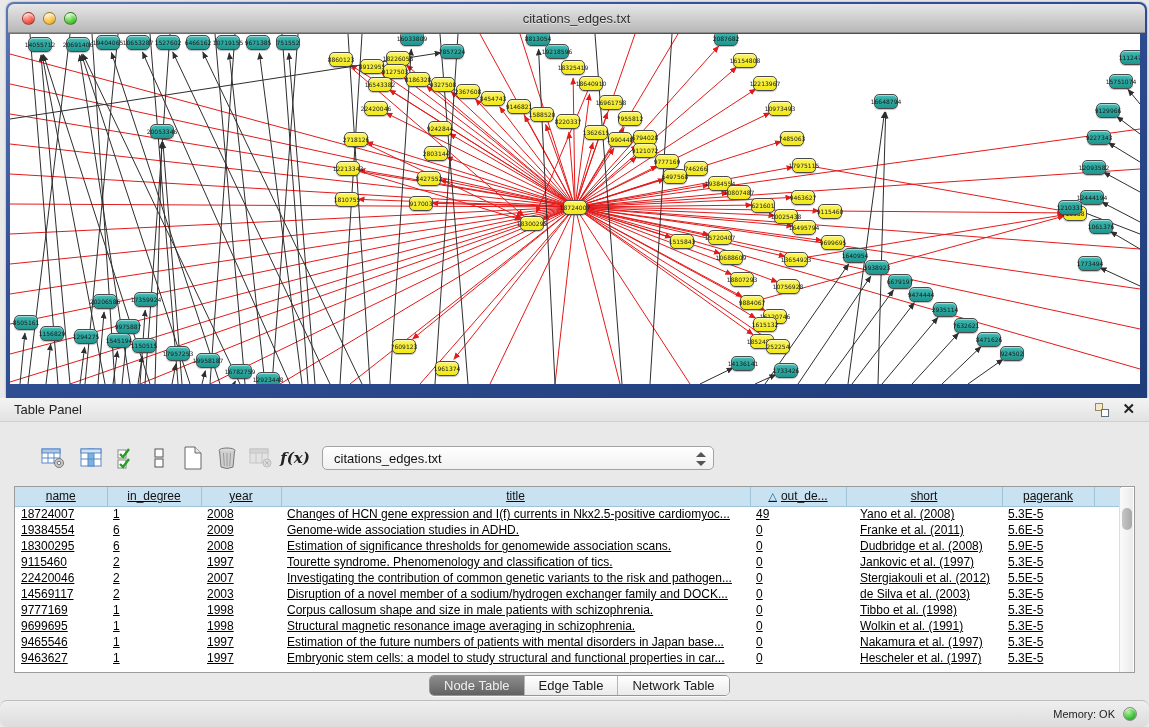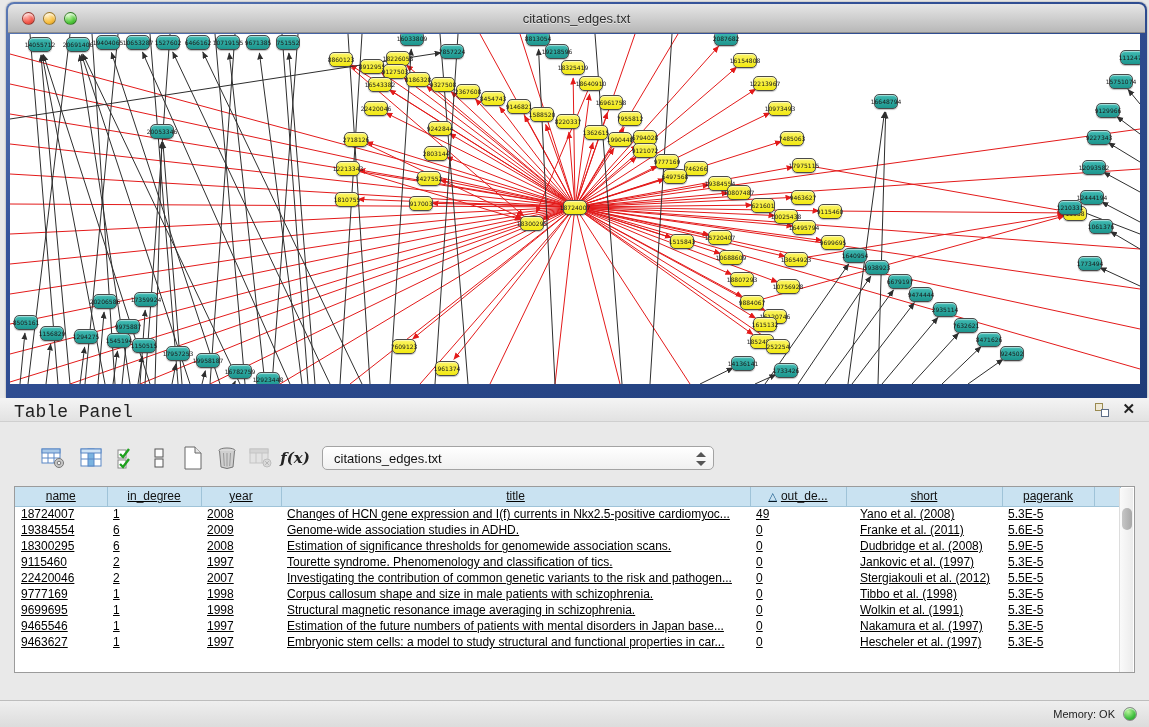--- a/index.html
+++ b/index.html
@@ -31,21 +31,21 @@
     border-radius:5px; box-shadow:inset 0 1px 1px rgba(255,255,255,.55), 0 1px 1px rgba(0,0,0,.25); }
   .node.y { background:linear-gradient(#fbf463,#f2e913); }
   .node.t { background:linear-gradient(#3fbab2,#1d968e); }
   .node span { position:absolute; left:50%; top:50%; transform:translate(-50%,-52%);
     font-family:"DejaVu Sans", sans-serif; font-size:6px; color:#1a1a1a; white-space:nowrap; }
 
   
   .panel { position:absolute; left:0; top:398px; width:1149px; height:329px; background:#e9e9e9; }
   .panel-header { position:absolute; left:0; top:0; width:100%; height:24px;
     background:linear-gradient(#f4f4f4,#e2e2e2); border-bottom:1px solid #cfcfcf; }
-  .panel-title { position:absolute; left:14px; top:4px; font-size:18px; color:#222;font-family:Liberation Mono, monospace; }
+  .panel-title { position:absolute; left:14px; top:4px; font-size:13px; color:#222; }
   .float-ic { position:absolute; right:40px; top:5px; width:14px; height:14px; }
   .float-ic .sq1 { position:absolute; left:0; top:0; width:8px; height:8px; border:1.5px solid #9a8a50; background:#efe9d6; }
   .float-ic .sq2 { position:absolute; right:0; bottom:0; width:8px; height:8px; border:1.5px solid #5d6d86; background:#fff; }
   .close-ic { position:absolute; right:14px; top:3px; font-size:15px; font-weight:bold; color:#222; line-height:16px; }
 
   .toolbar { position:absolute; left:0; top:24px; width:100%; height:62px; }
   .tbtn { position:absolute; top:22px; width:30px; height:28px; display:flex; align-items:center; justify-content:center; }
   .fx { font-family:"DejaVu Serif", serif; font-style:italic; font-weight:bold; font-size:15px; color:#222; }
   .combo { position:absolute; left:286px; top:24px; width:392px; height:24px;
     background:linear-gradient(#ffffff,#f0f0f0); border:1px solid #a3a3a3; border-radius:5px; }
@@ -72,21 +72,21 @@
 
   .tabsbar { position:absolute; left:0; top:277px; width:100%; height:21px; }
   .tabs { position:absolute; left:429px; top:0; display:flex; border:1px solid #969696;
     border-radius:5px; overflow:hidden; background:#fff; box-shadow:0 1px 0 rgba(255,255,255,.7); }
   .tab { height:19px; line-height:19px; padding:0 14px; font-size:13px; color:#1a1a1a;
     background:linear-gradient(#ffffff,#eaeaea); border-right:1px solid #b5b5b5; }
   .tab:last-child { border-right:none; }
   .tab.sel { background:linear-gradient(#8d8d8d,#626262); color:#efefef; }
 
   .statusbar { position:absolute; left:0; top:302px; width:100%; height:27px;
-    background:linear-gradient(#efefef,#dcdcdc); border-top:1px solid #bdbdbd; }
+    background:linear-gradient(#efefef,#dcdcdc); border-top:1px solid #bdbdbd;border-radius:7px; }
   .mem { position:absolute; right:34px; top:7px; font-size:11px; color:#222; }
   .memdot { position:absolute; right:12px; top:6px; width:14px; height:14px; border-radius:50%;
     border:1px solid #8a8a8a; background:radial-gradient(circle at 35% 30%, #b9f59a, #3fbf3f 60%, #1e8f1e);
     box-shadow:inset 0 1px 1px rgba(255,255,255,.8); }
 </style>
 </head>
 <body>
 
 <div class="net-window">
   <div class="titlebar">
@@ -749,20 +749,30 @@
             <td class="c0">22420046</td>
             <td class="c1">2</td>
             <td class="c2">2007</td>
             <td class="c3">Investigating the contribution of common genetic variants to the risk and pathogen...</td>
             <td class="c4">0</td>
             <td class="c5">Stergiakouli et al. (2012)</td>
             <td class="c6">5.5E-5</td>
             <td class="cf"></td>
           </tr>
           <tr>
+            <td class="c0">14569117</td>
+            <td class="c1">2</td>
+            <td class="c2">2003</td>
+            <td class="c3">Disruption of a novel member of a sodium/hydrogen exchanger family and DOCK...</td>
+            <td class="c4">0</td>
+            <td class="c5">de Silva et al. (2003)</td>
+            <td class="c6">5.3E-5</td>
+            <td class="cf"></td>
+          </tr>
+          <tr>
             <td class="c0">9777169</td>
             <td class="c1">1</td>
             <td class="c2">1998</td>
             <td class="c3">Corpus callosum shape and size in male patients with schizophrenia.</td>
             <td class="c4">0</td>
             <td class="c5">Tibbo et al. (1998)</td>
             <td class="c6">5.3E-5</td>
             <td class="cf"></td>
           </tr>
           <tr>
@@ -795,18 +805,25 @@
             <td class="c6">5.3E-5</td>
             <td class="cf"></td>
           </tr>
         </tbody>
     </table>
     <div class="vscroll">
       <div class="thumb"></div>
     </div>
   </div>
 
+  <div class="tabsbar">
+    <div class="tabs">
+        <div class="tab sel">Node Table</div>
+        <div class="tab">Edge Table</div>
+        <div class="tab">Network Table</div>
+      </div>
+  </div>
 
   <div class="statusbar">
     <span class="mem">Memory: OK</span>
     <span class="memdot"></span>
   </div>
 </div>
 
 </body></html>

